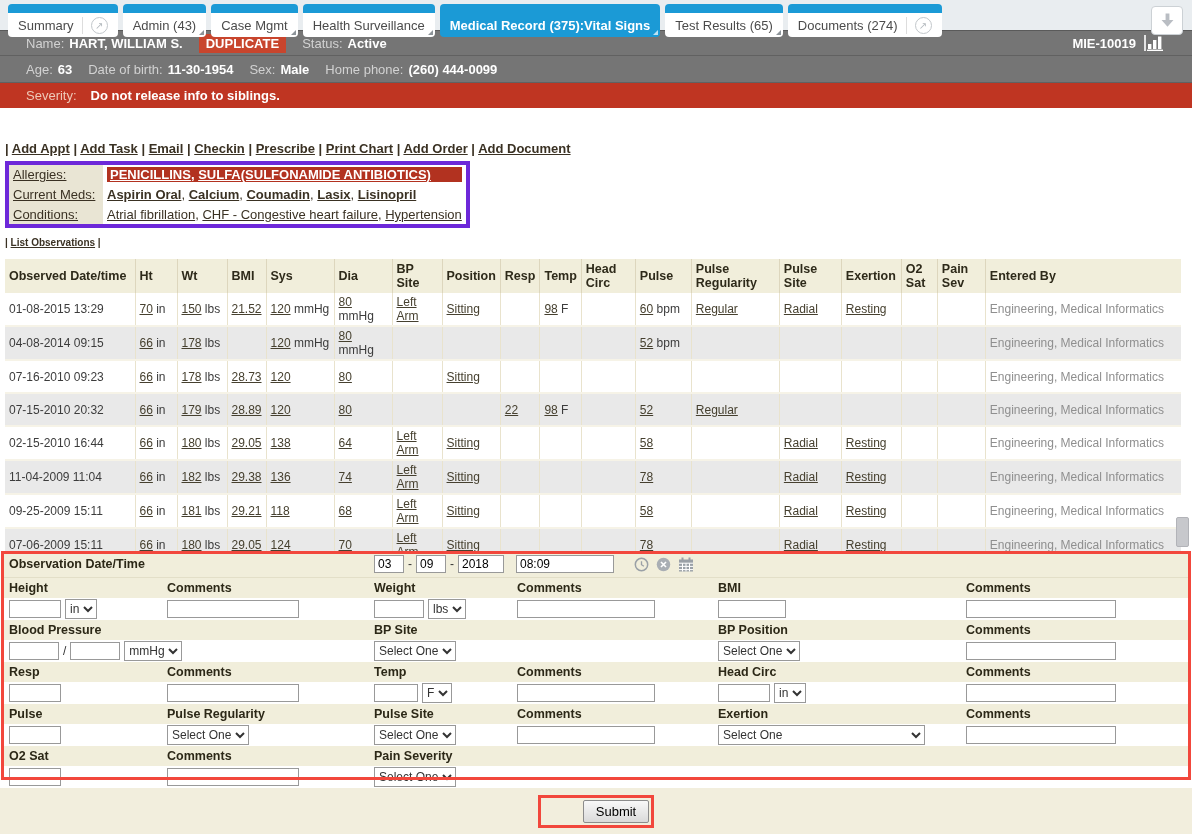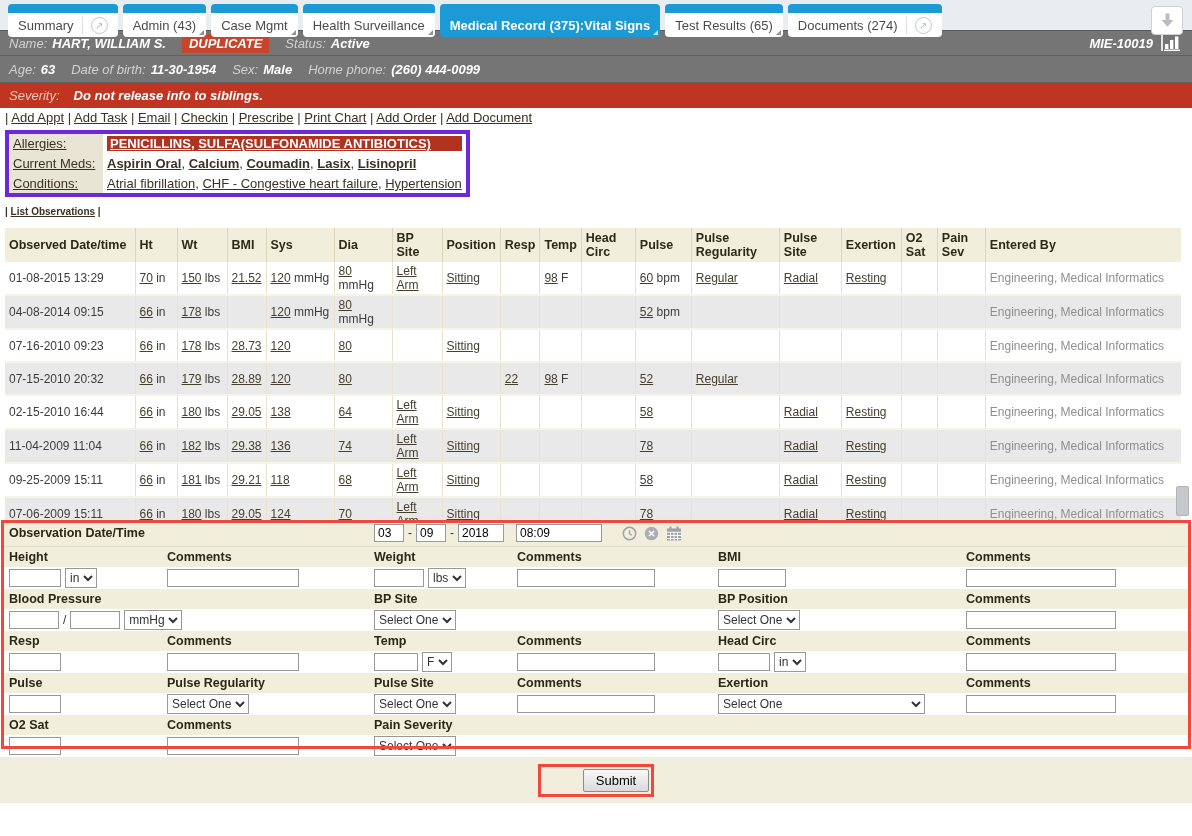--- a/index.html
+++ b/index.html
@@ -17,37 +17,37 @@
     border-left:5px solid transparent; border-bottom:5px solid #8d9499; }
   .tab.active.corner::after { border-bottom-color:#bfe2f2; }
   .ext-wrap { border-left:1px solid #ddd; margin-left:8px; padding-left:8px; display:flex; }
   .ext-icon { width:17px; height:17px; border:1.5px solid #c2c7cb; border-radius:50%;
     color:#b2b8bd; font-size:10px; display:flex; align-items:center; justify-content:center; }
   .download-btn { position:absolute; right:9px; top:6px; width:32px; height:29px;
     background:#fff; border:1px solid #ccd1d5; border-radius:4px;
     display:flex; align-items:center; justify-content:center; cursor:pointer; }
 
   
-  .hdr { display:flex; align-items:center; padding:0 9px; font-size:13px;font-style:italic; }
+  .hdr { display:flex; align-items:center; padding:0 26px; font-size:13px; }
   .hdr-name { height:26px; background:var(--header-gray,#757575); border-top:1px solid #5a5a5a;
     border-bottom:1px solid #616161; }
   .hdr-demo { height:27px; background:var(--header-gray,#757575); border-bottom:1px solid #616161; }
   .hdr-comments { height:25px; background:var(--alert-red,#bf3522); }
   .hlabel { color:#d2d2d2; margin-right:5px; }
   .hdr-comments .hlabel { color:#eec9b8; }
   .hvalue { color:#fff; font-weight:bold; margin-right:16px; white-space:nowrap; }
   .dup-badge { background:#c8452d; color:#fff; font-weight:bold; padding:2px 7px;
     margin-right:16px; cursor:pointer; }
   .flex-spacer { flex:1; }
   .mie { margin-right:8px; }
   .chart-icon { display:flex; cursor:pointer; }
 
   
   .content { background:#fff; }
-  .action-links { padding:2px 0 0 5px; font-size:13px; font-weight:normal; color:#3a3123; }
+  .action-links { padding:2px 0 0 5px; font-size:13px; font-weight:bold; color:#3a3123;margin-top:31px; }
   .alink { text-decoration:underline; color:#3a3123; cursor:pointer; }
   .pipe { color:#3a3123; }
 
   .sum-box { border-collapse:collapse; margin:5px 0 0 5px; border:4px solid #6d28d9;
     border-radius:2px; font-size:13px; }
   .sum-box td { padding:1px 4px; height:21px; vertical-align:middle; }
   .sb-label { background:#e9e5d4; width:96px; }
   .sb-link { text-decoration:underline; color:#3a3123; cursor:pointer; }
   .sb-val { min-width:358px; }
   .allergy-highlight { display:block; background:#b23220; padding:0 3px; }
@@ -96,21 +96,21 @@
   .f-row.inp { height:22px; background:#fff; }
   .date-row { height:27px; background:var(--cream,#f1eedb); border-bottom:1px solid #e3dfc8; }
   .f-label { font-size:12.5px; font-weight:bold; color:#2c2817; }
   .fcell { display:flex; align-items:center; gap:4px; }
   .ti { height:18px; border:1px solid #999; font:12px "Liberation Sans",sans-serif;
     padding:1px 3px; background:#fff; }
   .sel { height:20px; border:1px solid #999; font:12px "Liberation Sans",sans-serif;
     background:#fff; color:#333; }
   .w-num{width:52px} .w-bp{width:50px} .w-bmi{width:68px} .w-temp{width:44px}
   .w-cmt{width:132px} .w-cmt2{width:138px} .w-cmt3{width:150px}
-  .w-d2{width:30px} .w-d4{width:46px} .w-time{width:86px}
+  .w-d2{width:30px} .w-d4{width:46px} .w-time{width:98px}
   .sel-wide{width:207px}
   .dash { font-size:12px; color:#333; }
   .date-icons { display:inline-flex; gap:7px; margin-left:16px; align-items:center; }
   .date-icons span { display:flex; cursor:pointer; }
 
   
   .submit-area { background:#f2eedd; height:46px; display:flex; align-items:center;
     justify-content:center; }
   .submit-outline { border:3px solid var(--form-outline-red,#f2473c); padding:2px; }
   .submit-btn { font:13px "Liberation Sans",sans-serif; padding:3px 12px;

